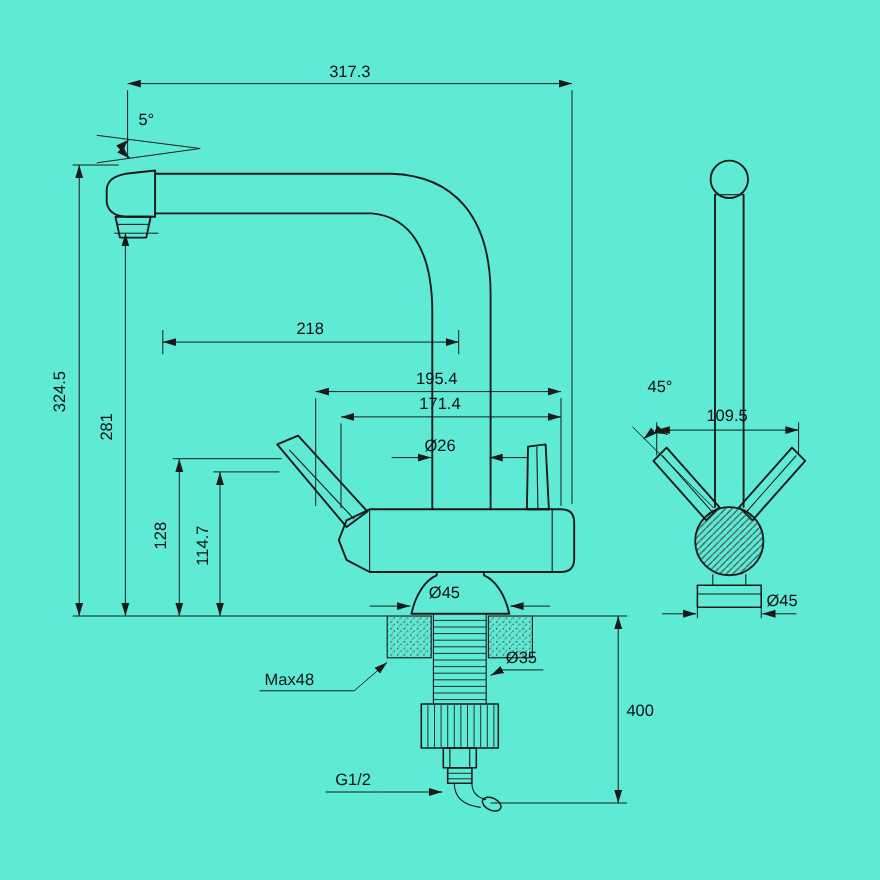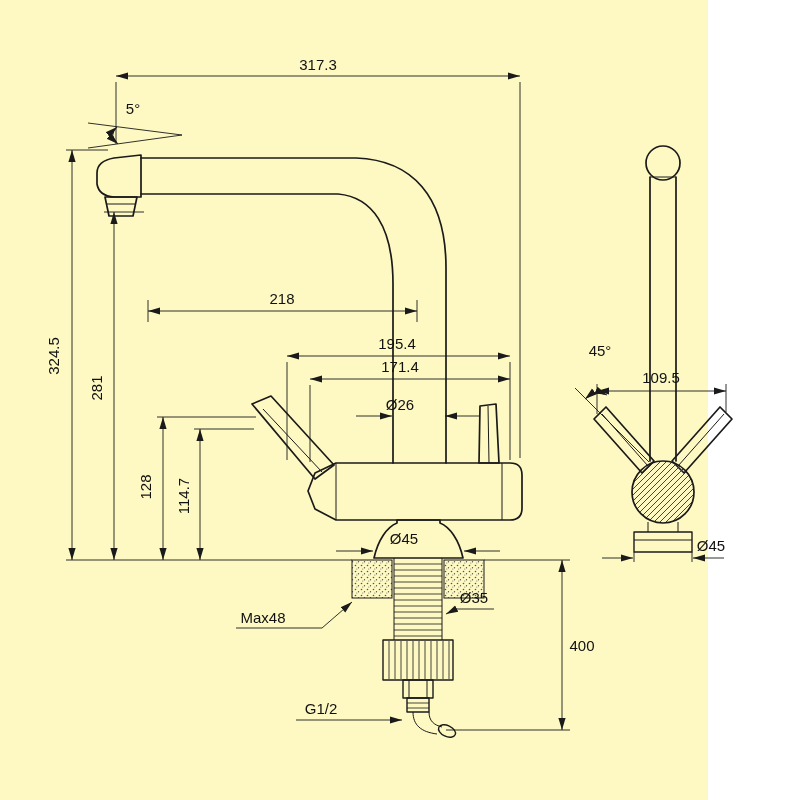--- a/index.html
+++ b/index.html
@@ -1,16 +1,16 @@
 <!DOCTYPE html>
 <html><head>
 <meta charset="utf-8">
 <style>
   html,body{margin:0;padding:0;background:#fff;}
-  .stage{width:708px;height:800px;position:relative;background:#fef9c3;font-family:"Liberation Sans",sans-serif;}
+  .stage{width:800px;height:800px;position:relative;background:#5eead4;font-family:"Liberation Sans",sans-serif;}
   svg{display:block;}
   
   .o{fill:none;stroke:#1a1a1a;stroke-width:1.7;stroke-linejoin:round;stroke-linecap:round;}
   .nf{fill:none;stroke:#1a1a1a;stroke-width:1.4;stroke-linejoin:round;}
   .d{fill:none;stroke:#1a1a1a;stroke-width:1;}
   .d2{fill:none;stroke:#1a1a1a;stroke-width:0.8;}
   .ctr{stroke:#1a1a1a;stroke-width:1;}
   .hb{stroke:#1a1a1a;stroke-width:1.7;}
   
   .dim{fill:none;stroke:#1a1a1a;stroke-width:0.9;}

